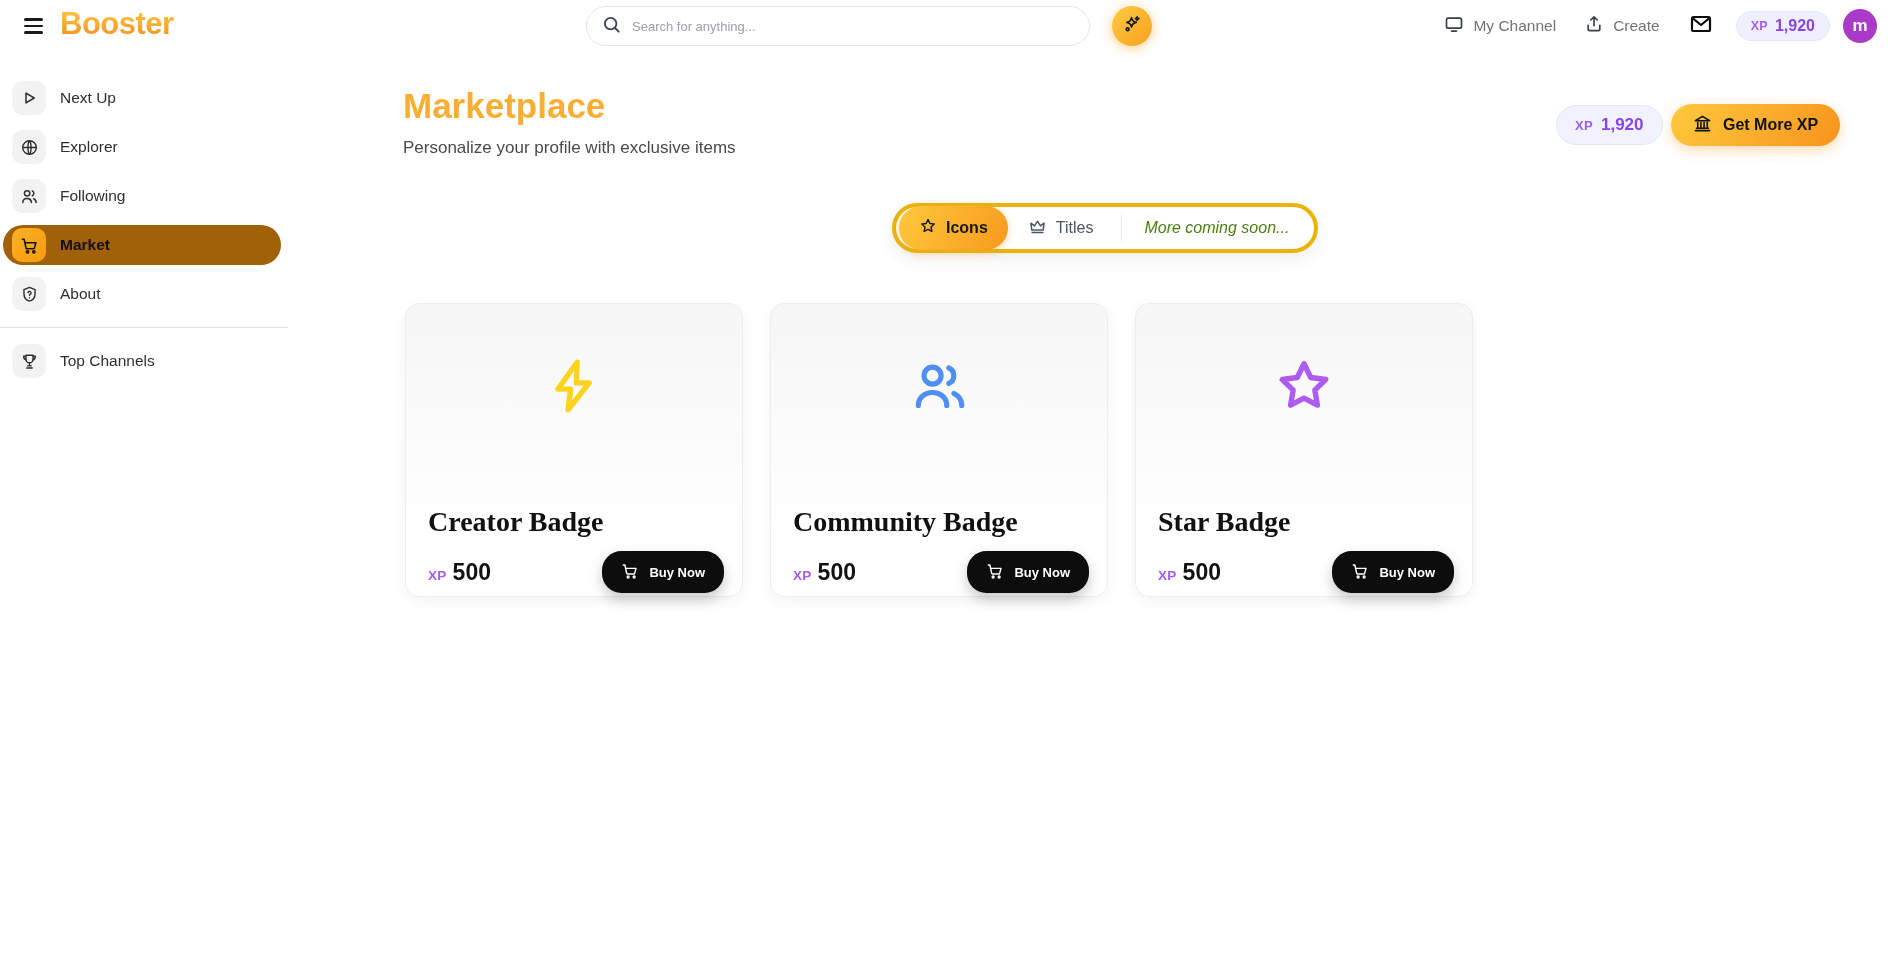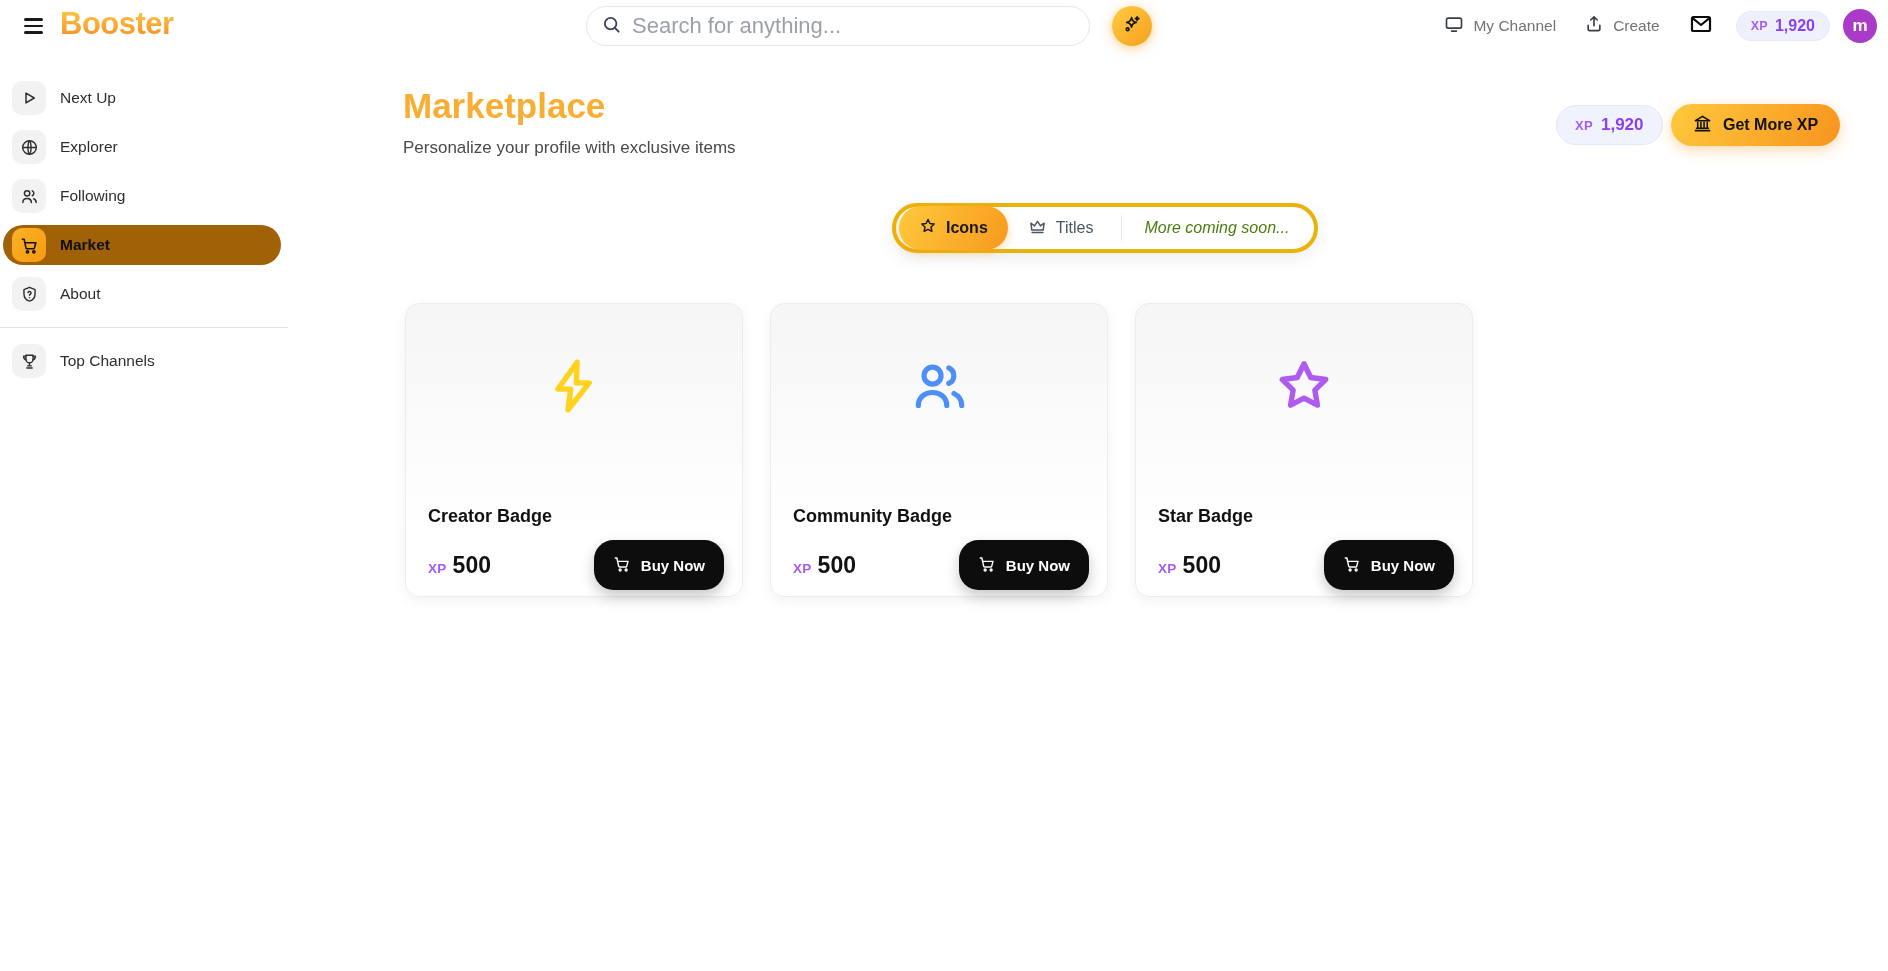--- a/index.html
+++ b/index.html
@@ -11,21 +11,21 @@
   .hamburger { position:absolute; left:24px; top:15px; width:19px; height:22px;
                display:flex; flex-direction:column; justify-content:center; gap:4px; cursor:pointer; }
   .hamburger span { display:block; height:2.6px; border-radius:2px; background:#1a1a1a; }
   .logo { position:absolute; left:60px; top:6px; font-size:31px; font-weight:800; letter-spacing:-0.5px;
           background:linear-gradient(180deg,#FFC644 10%,#F68B1F 95%);
           -webkit-background-clip:text; background-clip:text; color:transparent; }
   .searchbar { position:absolute; left:586px; top:6px; width:504px; height:40px;
                border:1.5px solid #e7e7e7; border-radius:21px; background:#fff;
                display:flex; align-items:center; padding:0 14px; gap:10px; }
   .searchbar svg { flex:0 0 auto; }
-  .searchbar input { border:none; outline:none; flex:1; font-size:22px; color:#333;
+  .searchbar input { border:none; outline:none; flex:1; font-size:13px; color:#333;
                      font-family:"Liberation Sans",sans-serif; background:transparent; }
   .searchbar input::placeholder { color:#9aa1a9; }
   .sparkle-btn { position:absolute; left:1112px; top:6px; width:40px; height:40px; border-radius:50%;
                  background:linear-gradient(135deg,#FFCB43 0%,#F7A01D 100%);
                  box-shadow:0 2px 12px rgba(247,160,29,.5);
                  display:flex; align-items:center; justify-content:center; cursor:pointer; border:none; }
   .top-right { position:absolute; right:11px; top:0; height:52px; display:flex; align-items:center; }
   .tr-link { display:flex; align-items:center; gap:9px; color:#737373; font-size:15.5px; font-weight:500; cursor:pointer; }
   .tr-link + .tr-link { margin-left:28px; }
   .mail-btn { margin-left:28px; cursor:pointer; display:flex; align-items:center; }
@@ -71,28 +71,28 @@
                 color:#181818; font-weight:700; box-shadow:0 3px 10px rgba(247,153,29,.35); }
   .tab-divider { width:1px; height:26px; background:#e8e8e8; margin:0 8px; }
   .coming-soon { font-style:italic; color:#4d7c0f; font-size:16px; padding:0 22px 0 14px; }
 
   
   .cards { position:absolute; left:405px; top:303px; display:flex; gap:27px; }
   .card { width:338px; height:294px; border-radius:14px; border:1px solid #ededee;
           background:linear-gradient(180deg,#f6f6f7 0%,#fbfbfc 45%,#ffffff 78%);
           box-shadow:0 4px 14px rgba(0,0,0,.05); }
   .card-icon-area { height:168px; display:flex; align-items:center; justify-content:center; }
-  .card-title { margin:34px 22px 0 22px; font-size:18px; font-weight:700; color:#111; }
+  .card-title { margin:34px 22px 0 22px; font-size:28px; font-weight:700; color:#111;font-family:Liberation Serif, serif; }
   .card-footer { display:flex; align-items:center; justify-content:space-between; margin:13px 18px 0 22px; }
   .price { display:flex; align-items:baseline; gap:6px; }
   .price .xp { font-size:13.5px; font-weight:700; color:#A45CF2; letter-spacing:.3px; }
   .price .amount { font-size:23px; font-weight:600; color:#121212; }
-  .buy-btn { height:50px; border:none; border-radius:19.5px; background:#0d0d0d; color:#fff;
+  .buy-btn { height:42px; border:none; border-radius:19.5px; background:#0d0d0d; color:#fff;
              display:flex; align-items:center; gap:10px; padding:0 19px; cursor:pointer;
-             font-size:15px; font-weight:700; font-family:"Liberation Sans",sans-serif;
+             font-size:13px; font-weight:700; font-family:"Liberation Sans",sans-serif;
              box-shadow:0 6px 14px rgba(0,0,0,.22); }
 </style>
 </head>
 <body>
 
 <header class="topbar">
   <div class="hamburger">
     <span></span>
       <span></span>
       <span></span>

